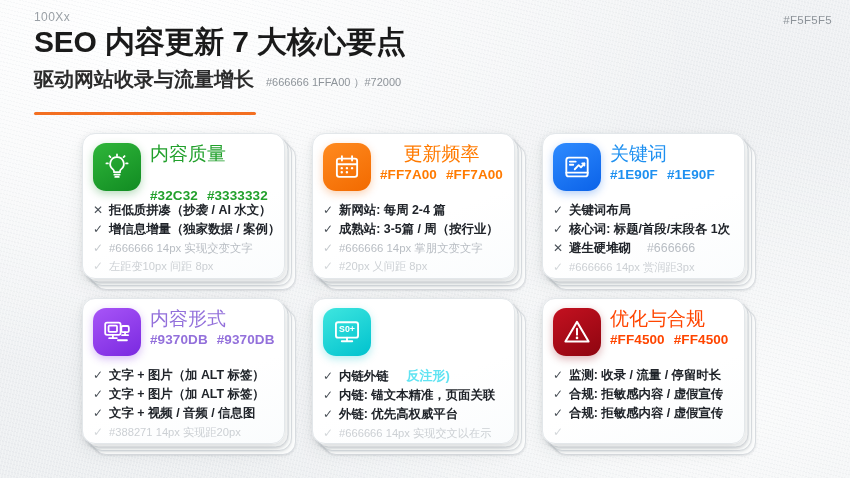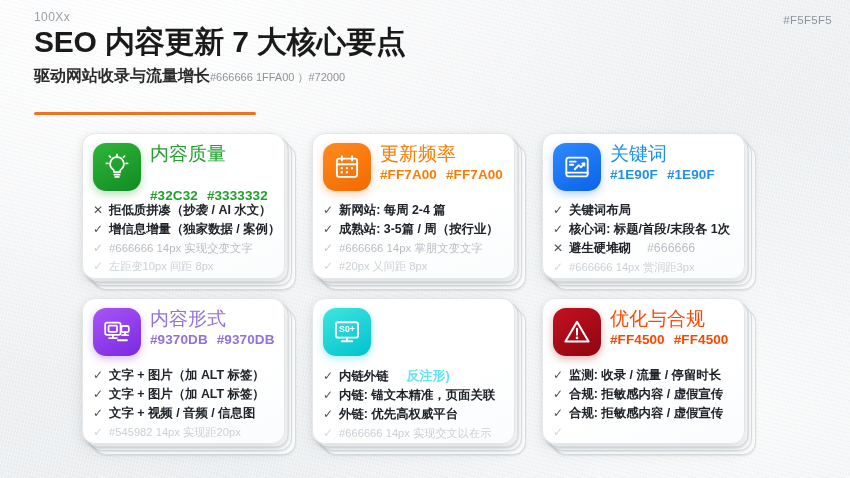--- a/index.html
+++ b/index.html
@@ -38,24 +38,24 @@
   .kicker {
     font-size: 12px; color: #9aa0a6; letter-spacing: .4px;
     margin-bottom: 1px;
   }
   .h1 {
     font-size: 30px; font-weight: 700; color: #1a1a1a;
     letter-spacing: -0.2px; line-height: 1.12; white-space: nowrap;
   }
   .sub-row { display: flex; align-items: baseline; margin-top: 7px; }
   .h2 {
-    font-size: 16px; font-weight: 600; color: #2b2b2b; white-space: nowrap;
+    font-size: 20px; font-weight: 600; color: #2b2b2b; white-space: nowrap;
   }
   .h2-note {
-    font-size: 11px; color: #8d9399; white-space: nowrap;
+    font-size: 11px; color: #8d9399; margin-left: 12px; white-space: nowrap;
   }
   .accent-rule {
     position: absolute; left: 34px; top: 112px;
     width: 222px; height: 3px; background: #f36f21; border-radius: 2px;
   }
   .corner-code {
     position: absolute; right: 18px; top: 14px;
     font-size: 11.5px; color: #8d9399; letter-spacing: .3px; margin-left: 28px;
   }
 
@@ -196,21 +196,21 @@
           <div class="card-head">
             <div class="badge" style="background: linear-gradient(150deg, rgb(255, 138, 31) 0%, rgb(242, 106, 0) 100%); box-shadow: rgba(242, 106, 0, 0.3) 0px 3px 9px;">
               <svg width="30" height="30" viewBox="0 0 32 32" fill="none" stroke="#fff" stroke-width="2" stroke-linecap="round" stroke-linejoin="round">
         <rect x="5.2" y="7" width="21.6" height="19.5" rx="2.4"></rect>
         <path d="M5.2 13h21.6"></path>
         <path d="M10.6 4.4v4.6M21.4 4.4v4.6"></path>
         <path d="M10.4 17.2h.02M15.9 17.2h.02M21.4 17.2h.02M10.4 21.6h.02M15.9 21.6h.02" stroke-width="2.6"></path>
       </svg>
             </div>
             <div class="head-text">
-              <div class="card-title" style="color: rgb(255, 122, 0);">更新频率</div>
+              <div class="card-title" style="color: rgb(255, 122, 0); text-align: center;">更新频率</div>
               <div class="code-row" style="color: rgb(255, 122, 0);"><span class="c1">#FF7A00</span><span class="c2">#FF7A00</span></div>
             </div>
           </div>
           <div class="lines">
             <div class="line">
               <span class="mark">✓</span>
               <span>新网站: 每周 2-4 篇</span>
             </div>
             <div class="line">
               <span class="mark">✓</span>
@@ -297,21 +297,21 @@
             <div class="line">
               <span class="mark">✓</span>
               <span>文字 + 图片（加 ALT 标签）</span>
             </div>
             <div class="line">
               <span class="mark">✓</span>
               <span>文字 + 视频 / 音频 / 信息图</span>
             </div>
             <div class="line faded2">
               <span class="mark">✓</span>
-              <span>#545982 14px 实现距20px</span>
+              <span>#388271 14px 实现距20px</span>
             </div>
           </div>
         </div>
       </div>
       <div class="card-slot">
         <div class="layer l3"></div>
         <div class="layer l2"></div>
         <div class="layer l1"></div>
         <div class="card">
           <div class="card-head">

